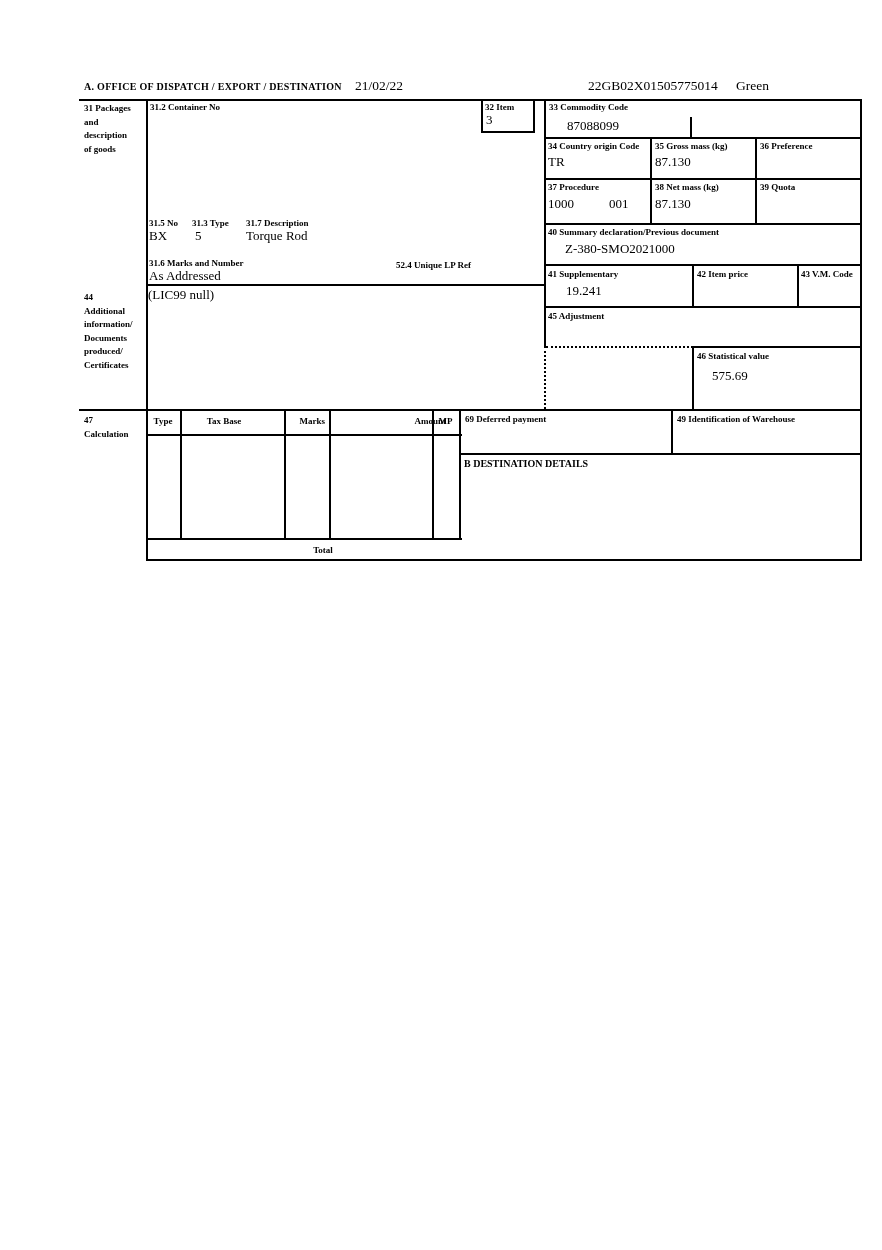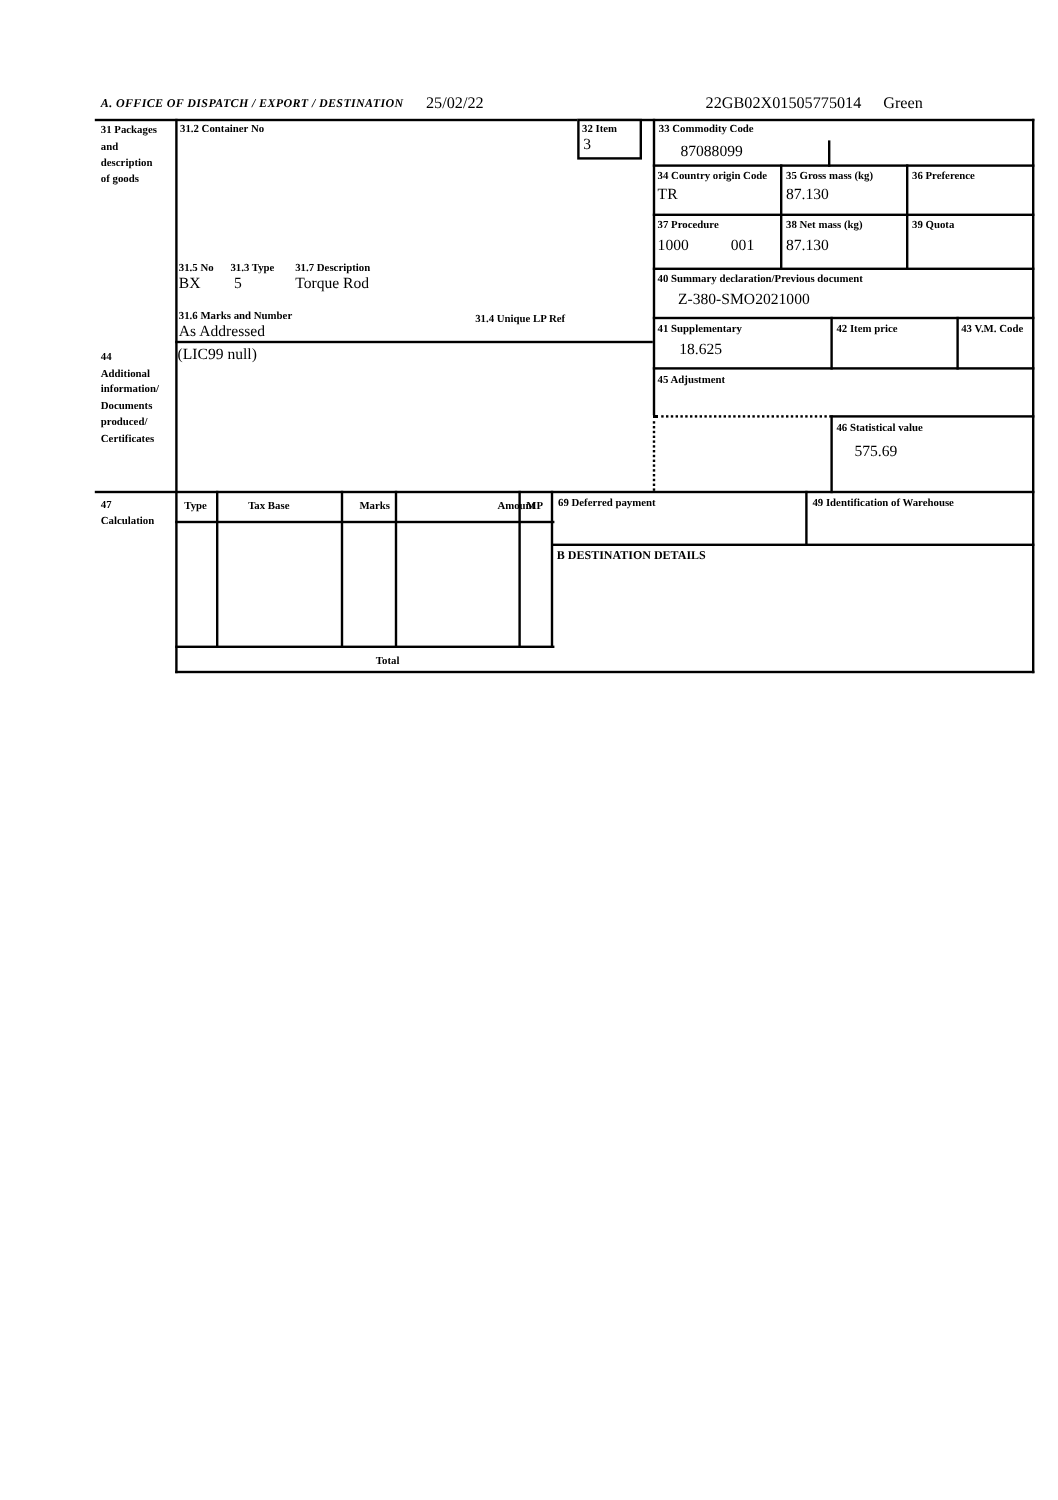--- a/index.html
+++ b/index.html
@@ -6,33 +6,33 @@
   .doc { position:relative; width:882px; height:1250px; background:#ffffff;
          font-family:"Liberation Serif", serif; color:#000; overflow:hidden; }
   .hl  { position:absolute; height:2px; background:#000; }
   .vl  { position:absolute; width:2px;  background:#000; }
   .hld { position:absolute; height:0; border-top:2px dotted #000; }
   .vld { position:absolute; width:0;  border-left:2px dotted #000; }
   .rect{ position:absolute; border:2px solid #000; background:#fff; }
   .lbl { position:absolute; font-size:9px; font-weight:bold; line-height:11px; white-space:nowrap; }
   .lblml { position:absolute; font-size:9px; font-weight:bold; line-height:13.5px; white-space:pre-line; }
   .val { position:absolute; font-size:13px; line-height:15px; white-space:nowrap; }
-  .hdrlbl { position:absolute; font-size:10px; font-weight:bold; letter-spacing:0.3px; white-space:nowrap;font-style:italic; }
+  .hdrlbl { position:absolute; font-size:10px; font-weight:bold; letter-spacing:0.3px; white-space:nowrap; }
   .hdrval { position:absolute; font-size:13.5px; white-space:nowrap; }
   .th { position:absolute; top:416px; font-size:9px; font-weight:bold; }
   .tc { text-align:center; }
   .tr { text-align:right; padding-right:4px; box-sizing:border-box; }
 </style>
 </head>
 <body>
 
 <div class="doc">
 
   <div class="hdrlbl" style="left:84px; top:81px">A.  OFFICE OF DISPATCH / EXPORT / DESTINATION</div>
-  <div class="hdrval" style="left:355px; top:78px">25/02/22</div>
+  <div class="hdrval" style="left:355px; top:78px">21/02/22</div>
   <div class="hdrval" style="left:588px; top:78px">22GB02X01505775014</div>
   <div class="hdrval" style="left:736px; top:78px">Green</div>
 
   <div class="hl" style="left:79px;  top:99px;  width:783px"></div>
   <div class="hl" style="left:544px; top:137px; width:318px"></div>
   <div class="hl" style="left:544px; top:178px; width:318px"></div>
   <div class="hl" style="left:544px; top:223px; width:318px"></div>
   <div class="hl" style="left:544px; top:264px; width:318px"></div>
   <div class="hl" style="left:544px; top:306px; width:318px"></div>
   <div class="hl" style="left:693px; top:346px; width:169px"></div>
@@ -69,21 +69,21 @@
 of goods</div>
   <div class="lbl" style="left:150px; top:102px">31.2 Container No</div>
   <div class="lbl" style="left:149px; top:218px">31.5 No</div>
   <div class="val" style="left:149px; top:228px">BX</div>
   <div class="lbl" style="left:192px; top:218px">31.3 Type</div>
   <div class="val" style="left:195px; top:228px">5</div>
   <div class="lbl" style="left:246px; top:218px">31.7 Description</div>
   <div class="val" style="left:246px; top:228px">Torque Rod</div>
   <div class="lbl" style="left:149px; top:258px">31.6 Marks and Number</div>
   <div class="val" style="left:149px; top:268px">As Addressed</div>
-  <div class="lbl" style="left:396px; top:260px">31.4 Unique LP Ref</div>
+  <div class="lbl" style="left:396px; top:260px">52.4 Unique LP Ref</div>
 
   <div class="lbl" style="left:485px; top:102px">32 Item</div>
   <div class="val" style="left:486px; top:112px">3</div>
 
   <div class="lbl" style="left:549px; top:102px">33 Commodity Code</div>
   <div class="val" style="left:567px; top:118px">87088099</div>
 
   <div class="lbl" style="left:548px; top:141px">34 Country origin Code</div>
   <div class="val" style="left:548px; top:154px">TR</div>
   <div class="lbl" style="left:655px; top:141px">35 Gross mass (kg)</div>
@@ -94,21 +94,21 @@
   <div class="val" style="left:548px; top:196px">1000</div>
   <div class="val" style="left:609px; top:196px">001</div>
   <div class="lbl" style="left:655px; top:182px">38 Net mass (kg)</div>
   <div class="val" style="left:655px; top:196px">87.130</div>
   <div class="lbl" style="left:760px; top:182px">39 Quota</div>
 
   <div class="lbl" style="left:548px; top:227px">40 Summary declaration/Previous document</div>
   <div class="val" style="left:565px; top:241px">Z-380-SMO2021000</div>
 
   <div class="lbl" style="left:548px; top:269px">41 Supplementary</div>
-  <div class="val" style="left:566px; top:283px">18.625</div>
+  <div class="val" style="left:566px; top:283px">19.241</div>
   <div class="lbl" style="left:697px; top:269px">42 Item price</div>
   <div class="lbl" style="left:801px; top:269px">43 V.M. Code</div>
 
   <div class="lbl" style="left:548px; top:311px">45 Adjustment</div>
 
   <div class="lbl" style="left:697px; top:351px">46 Statistical value</div>
   <div class="val" style="left:712px; top:368px">575.69</div>
 
   <div class="lblml" style="left:84px; top:291px">44
 Additional

